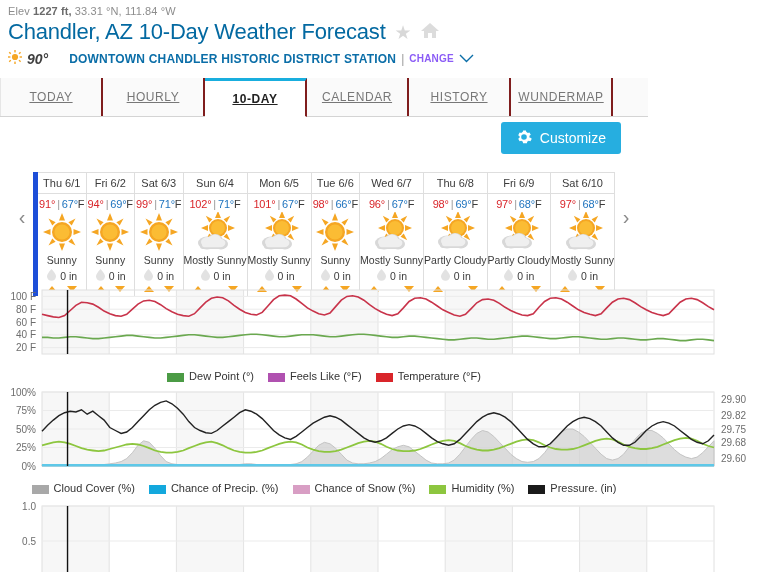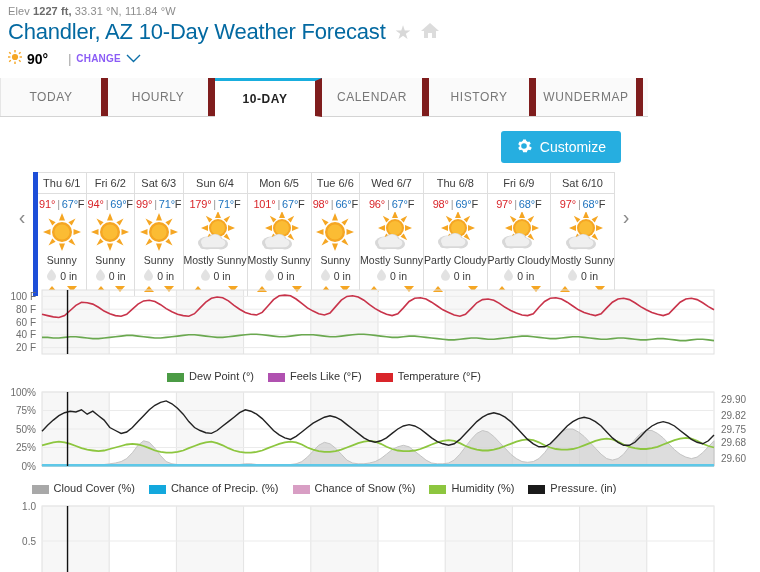--- a/index.html
+++ b/index.html
@@ -15,47 +15,47 @@
   .elev{
     font-size:11px;color:#8d8d8d;padding:5px 0 0 8px;letter-spacing:.1px;
   }
   .elev b{color:#6b6b6b;font-weight:bold;}
   .title-row{display:flex;align-items:center;padding:2px 0 0 8px;}
   .page-title{font-size:22px;color:#0369a1;font-weight:normal;letter-spacing:-.2px;}
   .star-icon{margin-left:9px;color:#d8d8d8;font-size:19px;line-height:1;}
   .home-icon{margin-left:8px;display:inline-block;}
   .station-row{display:flex;align-items:center;padding:5px 0 0 8px;font-size:12px;}
   .sun-small{margin-right:5px;display:inline-block;}
-  .cur-temp{color:#000000;font-weight:bold;font-size:14px;margin-right:15px;}
+  .cur-temp{color:#404040;font-weight:bold;font-size:14px;margin-right:21px;font-style:italic;}
   .station-name{color:#0b6ea8;font-weight:bold;letter-spacing:.2px;font-size:12px;cursor:pointer;}
   .sep{color:#9a9a9a;margin:0 5px;}
   .change{color:#8b5cf6;font-weight:bold;letter-spacing:.2px;font-size:10px;cursor:pointer;}
   .chev{display:inline-block;margin-left:5px;vertical-align:1px;}
 
   
   .tabs{
     margin-top:11px;height:38px;border-bottom:1px solid #d4d4d4;
     display:flex;align-items:stretch;background:#fafafa;
   }
   .tab{
     width:100px;display:flex;align-items:center;justify-content:center;
     font-size:12px;color:#777;letter-spacing:.6px;cursor:pointer;
-    border-right:7px solid #7f1d1d;position:relative;background:#fafafa;
+    border-right:2px solid #7f1d1d;position:relative;background:#fafafa;text-decoration:underline;
   }
   .tab:first-child{border-left:1px solid #e6e6e6;}
   .tab.active{
     background:#fff;color:#222;font-weight:bold;
     border-top:3px solid #19aede;margin-bottom:-1px;border-bottom:1px solid #fff;
   }
   .tabs-fill{flex:1;}
 
   
   .customize-bar{height:55px;position:relative;}
   .customize-btn{
-    position:absolute;right:27px;top:14px;
+    position:absolute;right:27px;top:5px;
     background:#26aee0;color:#fff;border:none;border-radius:3px;
     height:32px;padding:0 15px;font-size:14px;cursor:pointer;
     display:flex;align-items:center;gap:8px;font-family:"Liberation Sans",sans-serif;
   }
 
   
   .strip{position:relative;margin:0 0 0 0;height:110px;}
   .arrow{
     position:absolute;top:34px;width:24px;text-align:center;
     color:#888;font-size:20px;cursor:pointer;user-select:none;
@@ -131,20 +131,21 @@
           <rect x="0" y="6.3" width="2.4" height="1.4"></rect>
             <rect x="11.6" y="6.3" width="2.4" height="1.4"></rect>
           <rect x="1.3" y="1.9" width="1.4" height="2.2" transform="rotate(-45 2 3)"></rect>
           <rect x="11.1" y="9.8" width="1.4" height="2.2" transform="rotate(-45 11.8 10.9)"></rect>
           <rect x="11.1" y="1.9" width="1.4" height="2.2" transform="rotate(45 11.8 3)"></rect>
           <rect x="1.3" y="9.8" width="1.4" height="2.2" transform="rotate(45 2 10.9)"></rect>
         </g>
       </svg>
     </span>
     <span class="cur-temp">90°</span>
+    <span class="station-name">DOWNTOWN CHANDLER HISTORIC DISTRICT STATION</span>
     <span class="sep">|</span>
     <span class="change">CHANGE</span>
     <span class="chev">
       <svg width="15" height="9" viewBox="0 0 15 9">
           <path d="M1 1 L7.5 7.5 L14 1" stroke="#0b6ea8" stroke-width="1.4" fill="none"></path>
         </svg>
     </span>
   </div>
 
   <div class="tabs">
@@ -279,21 +280,21 @@
        <span>0 in</span>
      </div>
      <div class="sunline">
        <span class="tri-up"></span>
        <span class="tri-dn"></span>
      </div>
         </div>
         <div class="day">
           <div class="day-name">Sun 6/4</div>
      <div class="day-temps">
-       <span class="hi">179°</span><span class="pipe">|</span><span class="lo">71°</span><span class="unitf">F</span>
+       <span class="hi">102°</span><span class="pipe">|</span><span class="lo">71°</span><span class="unitf">F</span>
      </div>
      <div class="icon-wrap">
             <svg width="42" height="40" viewBox="0 0 42 40">
     <g fill="#f5a623" transform="translate(6,-2)">
       <polygon points="18,1 21,8 15,8"></polygon>
                 <polygon points="1,18 8,15 8,21"></polygon>
                 <polygon points="35,18 28,15 28,21"></polygon>
       <polygon points="5.8,5.8 12.4,9.3 9.3,12.4"></polygon>
                 <polygon points="30.2,5.8 26.7,12.4 23.6,9.3"></polygon>
       <polygon points="30.2,30.2 23.6,26.7 26.7,23.6"></polygon>

